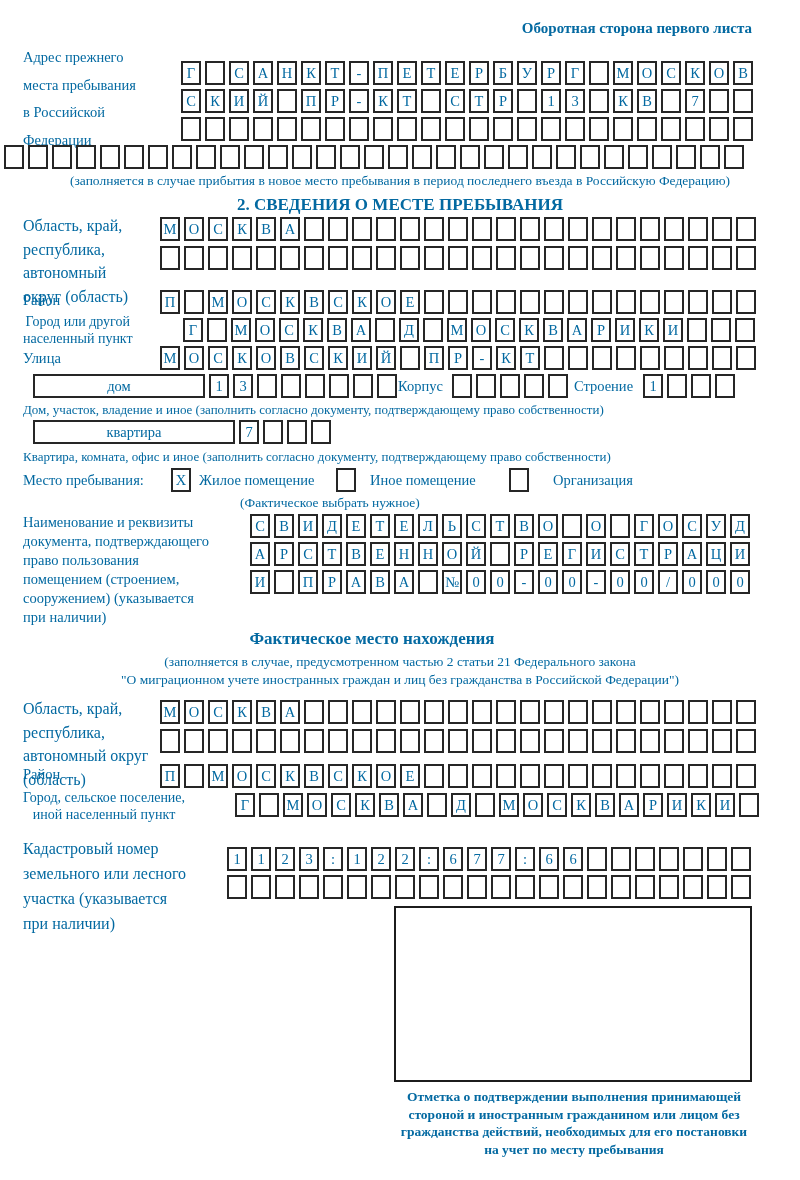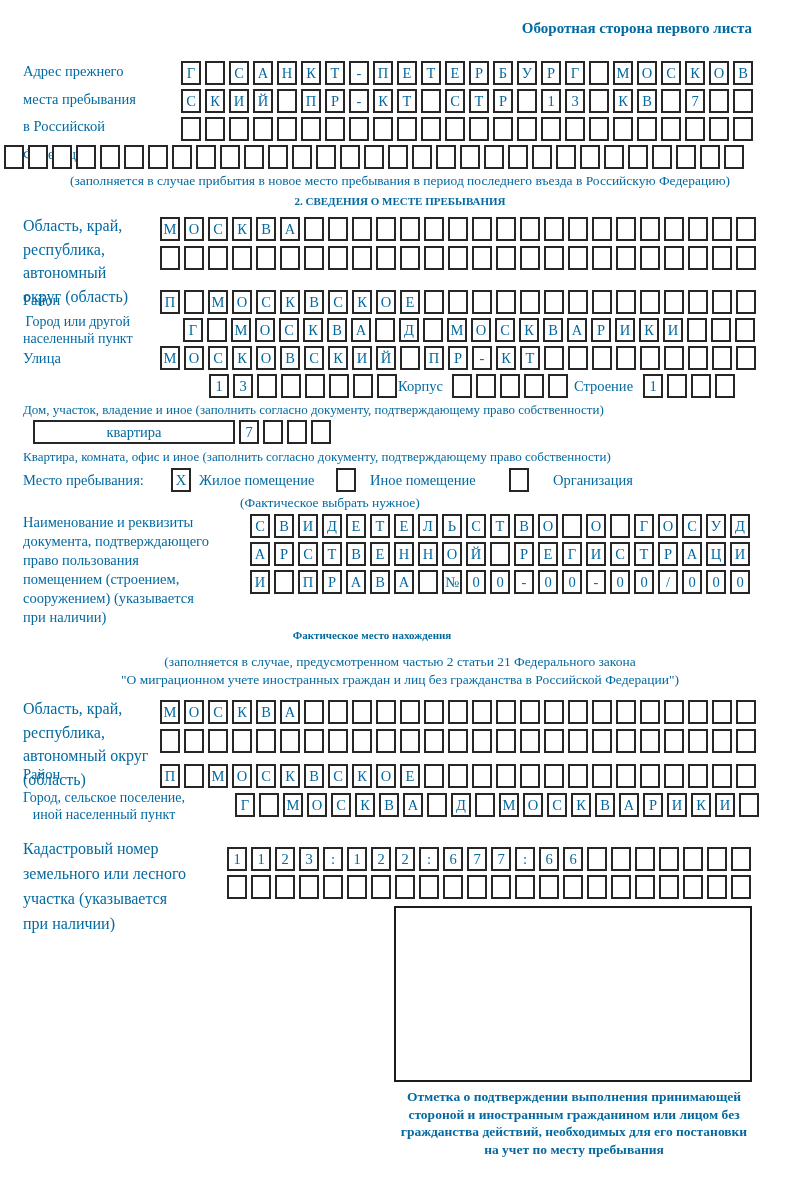--- a/index.html
+++ b/index.html
@@ -6,42 +6,42 @@
   .page{position:relative;width:800px;height:1180px;background:#ffffff;overflow:hidden;
         font-family:"Liberation Serif","DejaVu Serif",serif;color:#0369a1;}
   .abs{position:absolute;}
   .center{text-align:center;}
   .lbl{font-size:14.5px;line-height:27.5px;}
   .lbl-tight{font-size:16px;line-height:23.5px;}
   .lbl-2line{font-size:14px;line-height:16.5px;text-align:center;}
   .lbl-doc{font-size:14.5px;line-height:19px;}
   .caption{font-size:13px;}
   .note{font-size:13.5px;}
-  .title{font-size:11px;font-weight:bold;}
+  .title{font-size:17px;font-weight:bold;}
   .hdr{font-size:15px;font-weight:bold;}
   .rows{display:flex;flex-direction:column;}
   .rows.g4{gap:4px;} .rows.g5{gap:5px;}
   .cells{display:flex;gap:4px;}
   .cell{flex:0 0 20px;width:20px;height:24px;box-sizing:border-box;border:2px solid #262626;
         display:flex;align-items:center;justify-content:center;
         font-size:14.5px;line-height:1;background:#fff;}
   .boxlabel{box-sizing:border-box;height:24px;border:2px solid #262626;display:flex;
         align-items:center;justify-content:center;font-size:14.5px;background:#fff;}
   .inline-lbl{font-size:14.5px;line-height:24px;}
   .bigbox{box-sizing:border-box;border:2px solid #1c1c1c;background:#fff;}
   .stamp{font-size:13.5px;font-weight:bold;line-height:17.5px;}
 </style>
 </head>
 <body>
 
 <div class="page">
 
   <div class="abs hdr" style="top:20px;right:48px;">Оборотная сторона первого листа</div>
 
-  <div class="abs lbl" style="left:23px;top:58px;">
+  <div class="abs lbl" style="left:23px;top:44px;">
     <div>Адрес прежнего</div>
     <div>места пребывания</div>
     <div>в Российской</div>
     <div>Федерации</div>
   </div>
   <div class="abs rows g4" style="left:181px;top:61px;">
     <div class="cells">
         <span class="cell">Г</span>
         <span class="cell"></span>
         <span class="cell">С</span>
@@ -302,20 +302,21 @@
       <span class="cell"></span>
       <span class="cell"></span>
       <span class="cell"></span>
       <span class="cell"></span>
       <span class="cell"></span>
       <span class="cell"></span>
       <span class="cell"></span>
       <span class="cell"></span>
     </div>
 
+  <div class="abs boxlabel" style="left:33px;top:374px;width:172px;">дом</div>
   <div class="abs cells" style="left:209px;top:374px;">
       <span class="cell">1</span>
       <span class="cell">3</span>
       <span class="cell"></span>
       <span class="cell"></span>
       <span class="cell"></span>
       <span class="cell"></span>
       <span class="cell"></span>
       <span class="cell"></span>
     </div>

